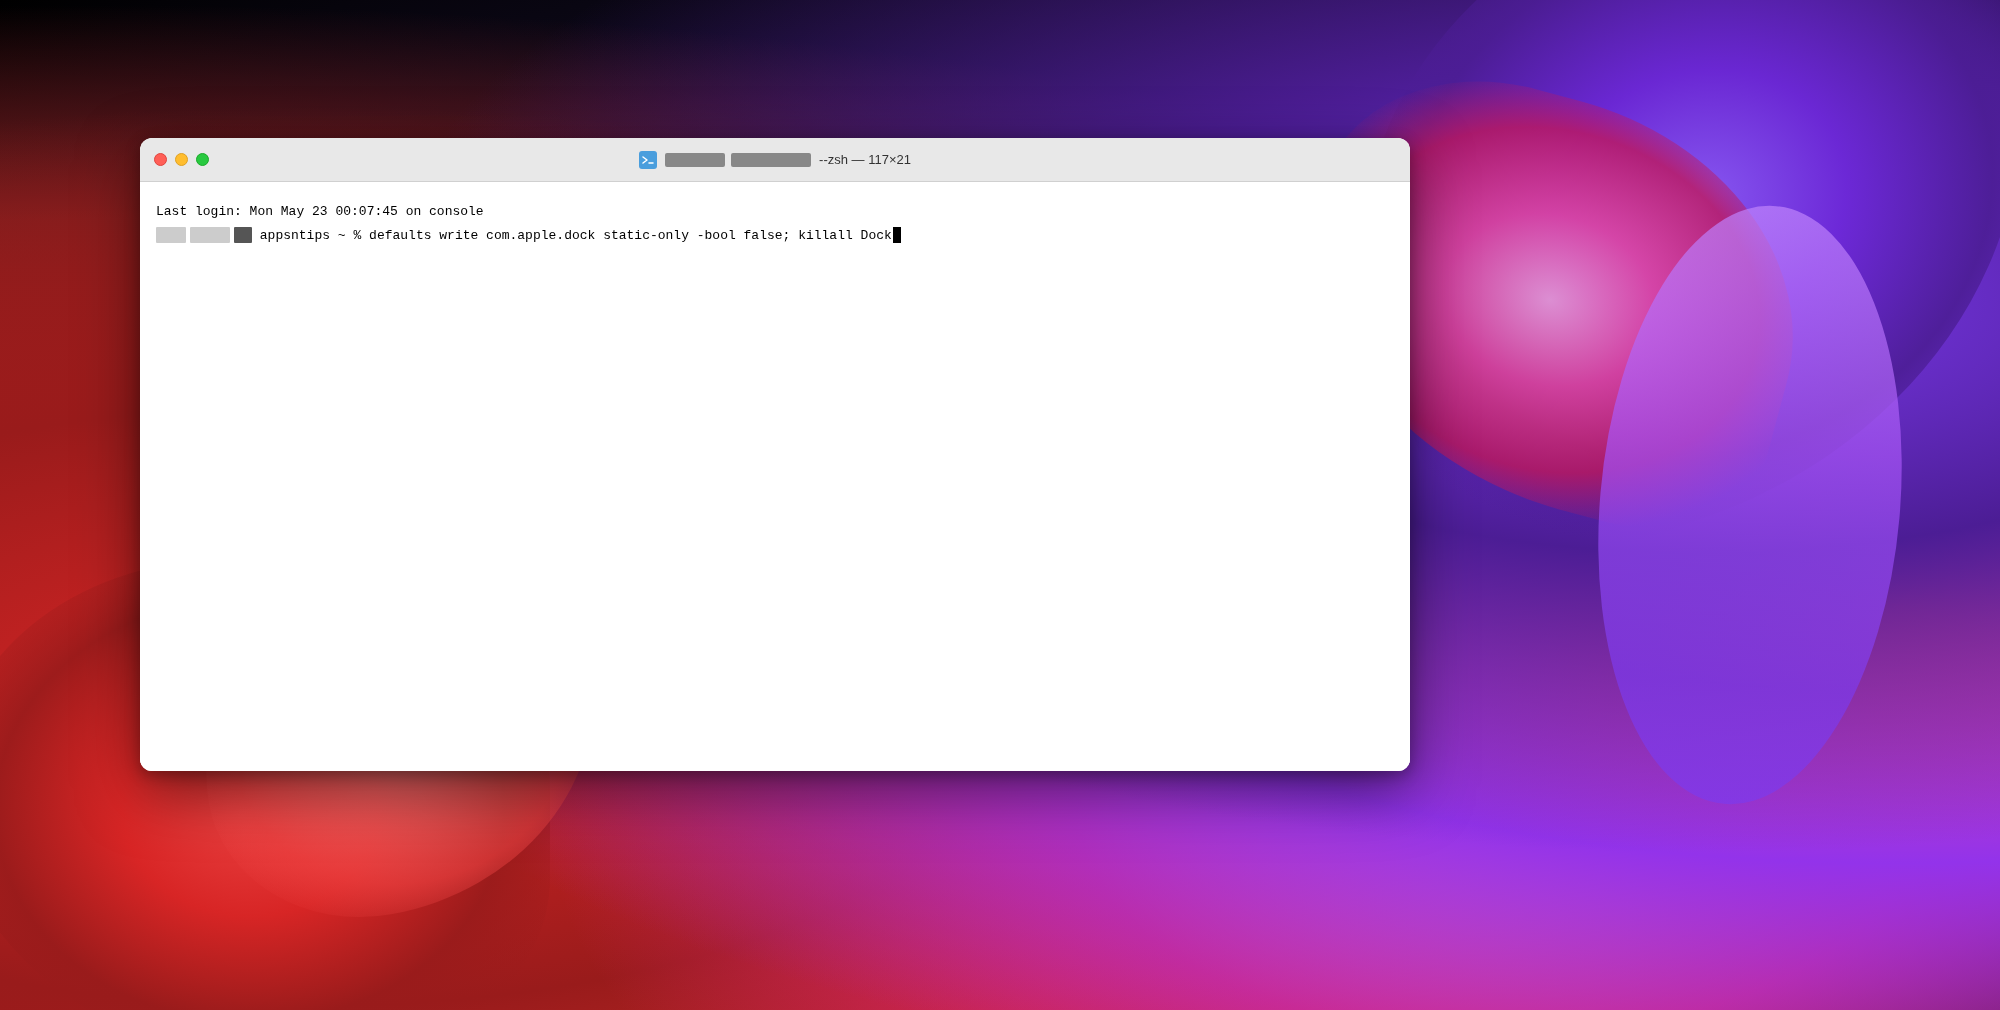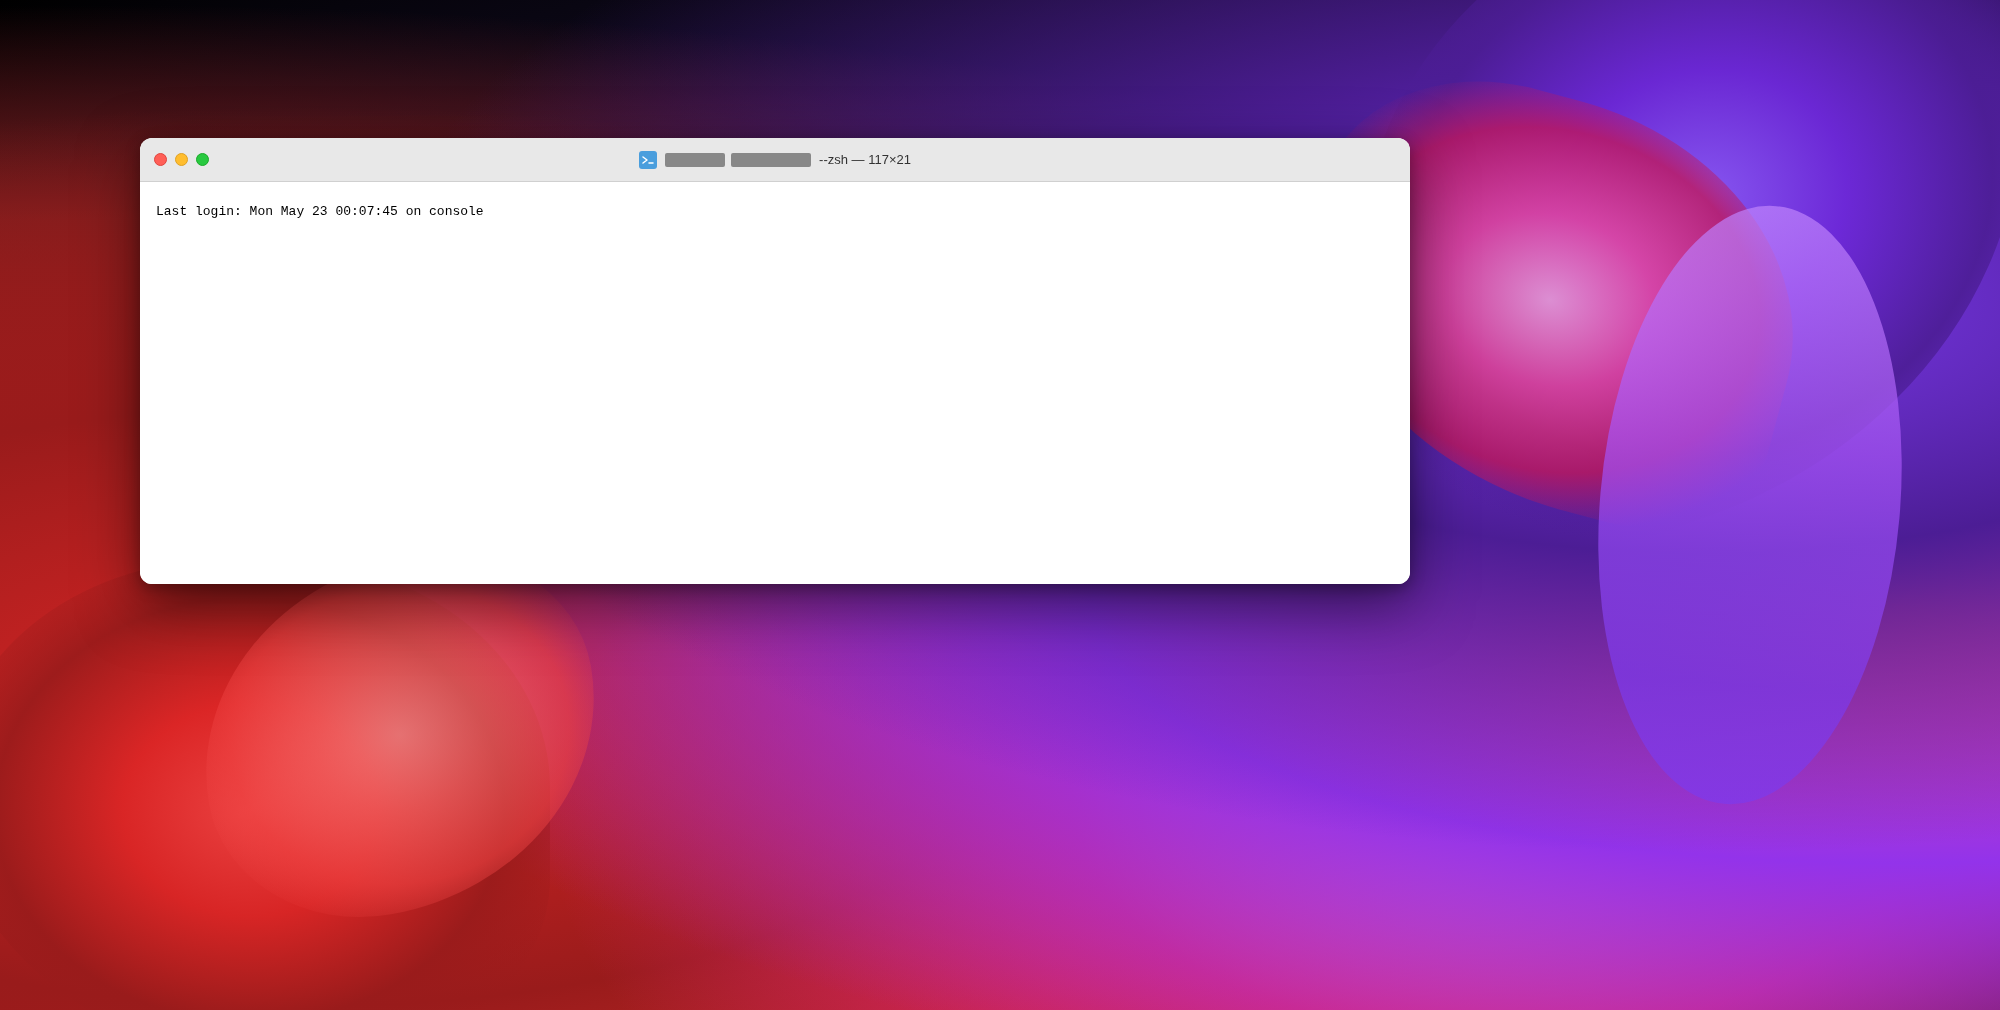--- a/index.html
+++ b/index.html
@@ -90,21 +90,21 @@
       border-radius: 50%;
       opacity: 0.7;
       transform: translateY(-50%) rotate(5deg);
     }
 
     .terminal-window {
       position: absolute;
       left: 140px;
       top: 138px;
       width: 1270px;
-      height: 446px;
+      height: 633px;
       background: #ffffff;
       border-radius: 12px;
       box-shadow: 0 20px 60px rgba(0,0,0,0.5), 0 4px 15px rgba(0,0,0,0.3);
       overflow: hidden;
       display: flex;
       flex-direction: column;
     }
 
     .title-bar {
       height: 44px;
@@ -268,14 +268,23 @@
       <div class="title-redacted">
         <div class="redacted-block" style="width: 60px;"></div>
         <div class="redacted-block" style="width: 80px;"></div>
       </div>
       <span class="title-text">--zsh — 117×21</span>
     </div>
   </div>
 
   <div class="terminal-body">
     <div class="last-login-line">Last login: Mon May 23 00:07:45 on console</div>
+    <div class="prompt-line">
+      <span class="prompt-redacted">
+        <span class="prompt-block-light" style="width: 30px;"></span>
+        <span class="prompt-block-light" style="width: 40px;"></span>
+        <span class="prompt-block-dark" style="width: 18px;"></span>
+      </span>
+      <span class="command-text">&nbsp;<span>appsntips</span> <span>~</span> <span>%</span> <span>defaults write com.apple.dock static-only -bool false; killall Dock</span></span>
+        <span class="cursor-block"></span>
+    </div>
   </div>
 </div>
 
 </body></html>

